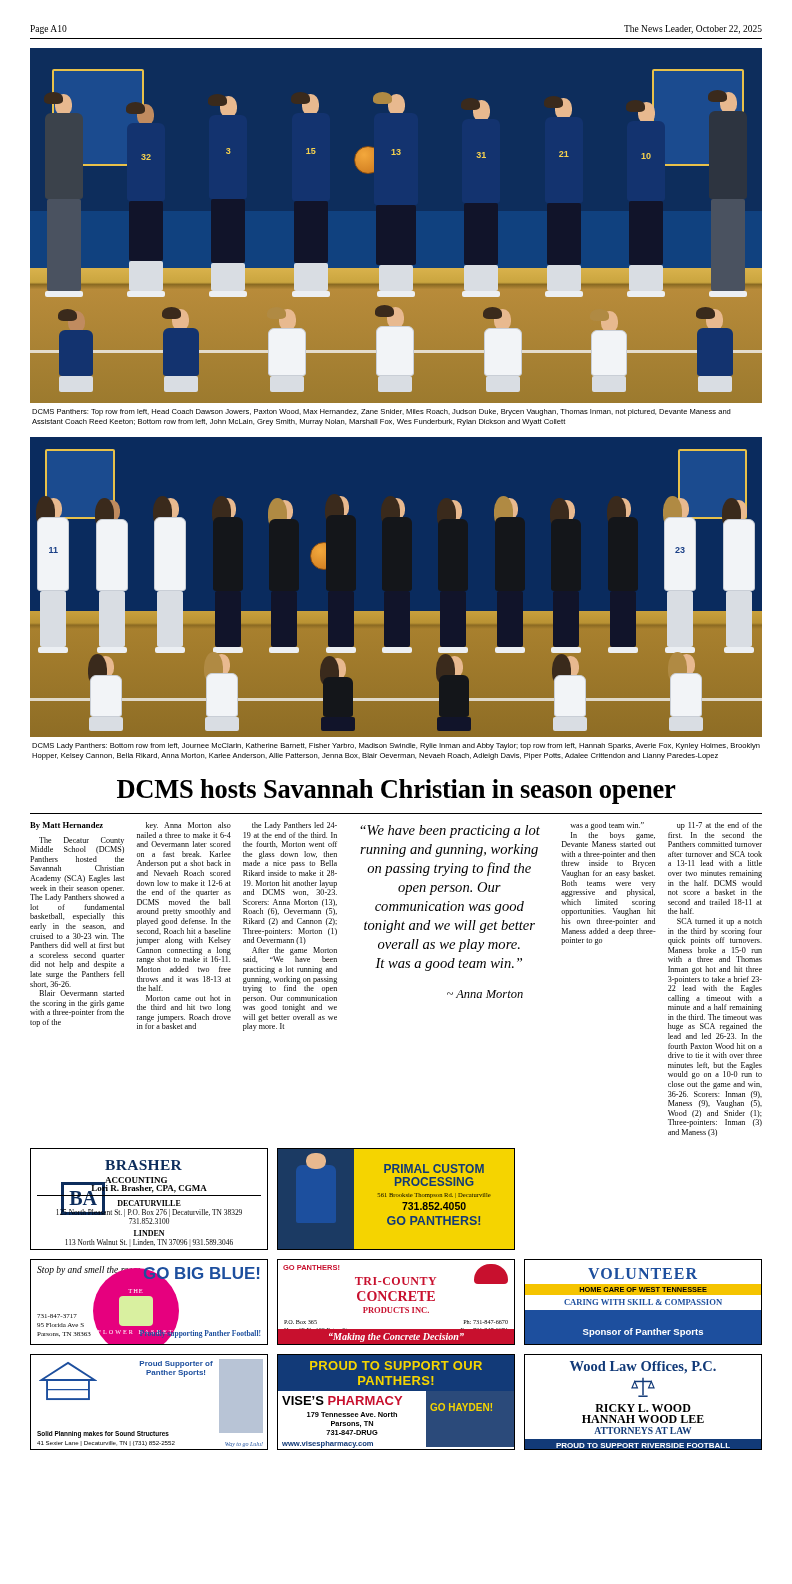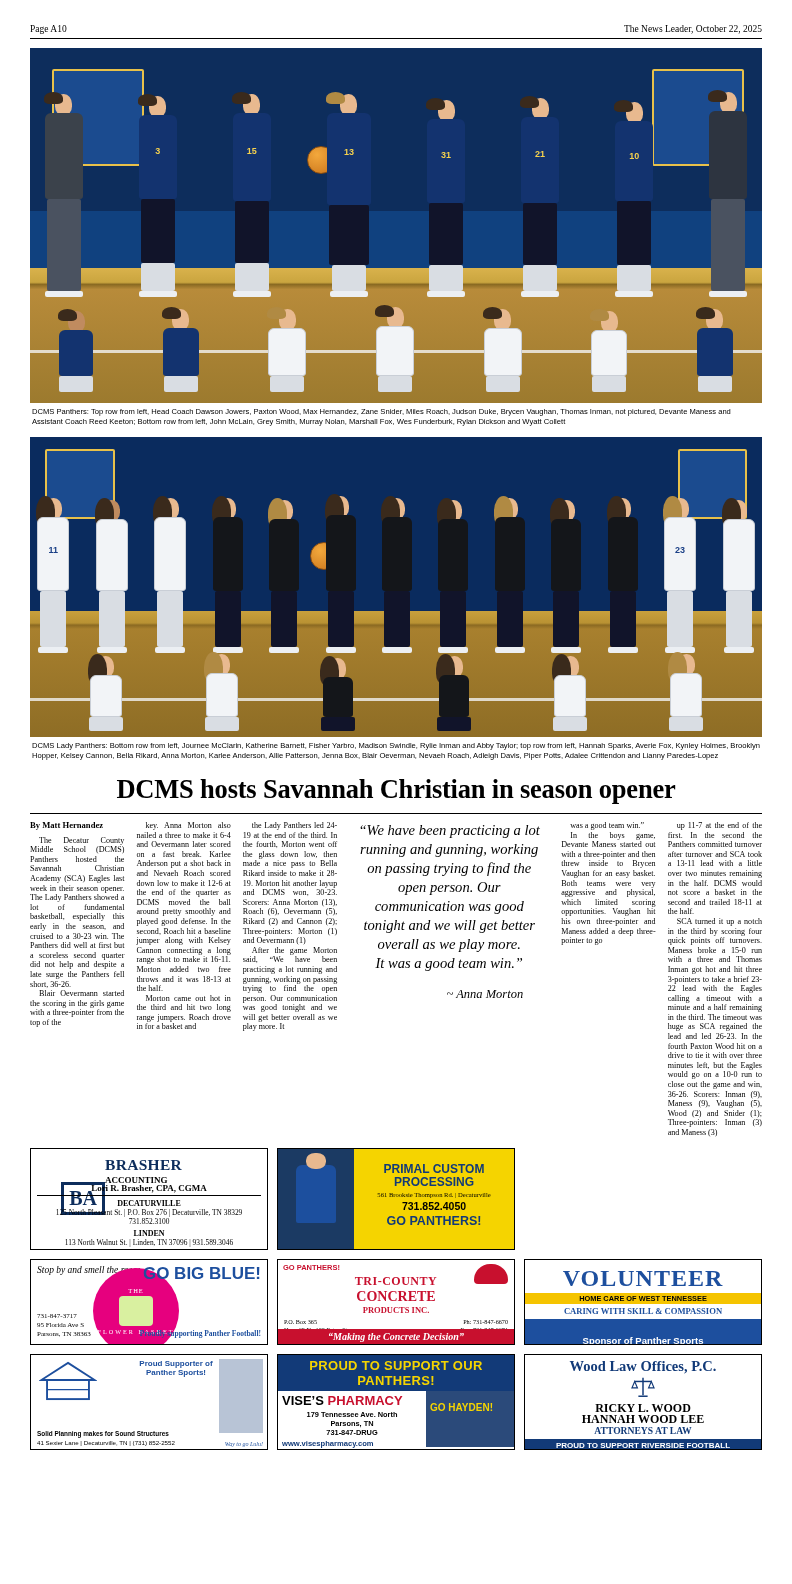--- a/index.html
+++ b/index.html
@@ -86,21 +86,21 @@
   .fb-bottom{position:absolute;left:6px;bottom:5px;font-size:7px;line-height:9px;}
   .fb-br{position:absolute;right:6px;bottom:5px;text-align:right;font-size:7.5px;color:#1d4f9e;font-weight:bold;line-height:10px;}
   
   .tri{height:100%;background:#fff;position:relative;}
   .tri-head{font-family:"Liberation Serif",serif;font-weight:bold;font-size:12px;color:#c8102e;text-align:center;padding-top:14px;letter-spacing:.5px;}
   .tri-sub{font-family:"Liberation Serif",serif;font-weight:bold;font-size:14px;color:#c8102e;text-align:center;}
   .tri-info{display:flex;justify-content:space-between;font-size:6.2px;padding:3px 6px 0 6px;line-height:8px;}
   .tri-band{position:absolute;left:0;right:0;bottom:0;background:#c8102e;color:#fff;text-align:center;font-family:"Liberation Serif",serif;font-style:italic;font-weight:bold;font-size:10px;padding:2px 0;}
   
   .vol{height:100%;background:#fff;text-align:center;}
-  .vol h3{margin:5px 0 0 0;font-family:"Liberation Serif",serif;font-weight:bold;font-size:24px;color:#1d4f9e;letter-spacing:1px;}
+  .vol h3{margin:5px 0 0 0;font-family:"Liberation Serif",serif;font-weight:bold;font-size:16px;color:#1d4f9e;letter-spacing:1px;}
   .vol .band{background:#f5c400;font-family:"Liberation Sans",sans-serif;font-weight:bold;font-size:7.4px;padding:1px 0;margin-top:1px;}
   .vol .care{font-family:"Liberation Serif",serif;font-weight:bold;font-size:8.6px;color:#1d4f9e;margin-top:2px;}
   .vol .sponsor{background:#1d4f9e;color:#fff;font-family:"Liberation Sans",sans-serif;font-weight:bold;font-size:9.5px;padding:16px 0;margin-top:3px;}
   .vol .locs{font-size:5.4px;line-height:7px;padding:2px 3px 0 3px;}
   
   .tbc{height:100%;position:relative;background:#fff;}
   .tbc .hdr{font-family:"Liberation Sans",sans-serif;font-weight:bold;font-size:8px;color:#1d4f9e;text-align:center;width:90px;position:absolute;right:46px;top:4px;line-height:9px;}
   .tbc .name{position:absolute;left:6px;bottom:22px;font-family:"Liberation Serif",serif;font-weight:bold;font-size:13px;color:#1d4f9e;line-height:13px;}
   .tbc .tag{position:absolute;left:6px;bottom:12px;font-family:"Liberation Sans",sans-serif;font-weight:bold;font-size:6.4px;}
   .tbc .addr{position:absolute;left:6px;bottom:3px;font-family:"Liberation Sans",sans-serif;font-size:6.2px;}
@@ -144,20 +144,31 @@
       <div class="wallpad" style="left:0;top:46%;width:100%;height:16%;background:#10417f;"></div>
       <div class="courtline" style="left:0;right:0;bottom:14%;"></div>
 
       <div class="row-back">
         <div class="person">
           <div class="head">
               <div class="hair"></div>
             </div>
           <div class="body coach" style="height:86px;"></div>
           <div class="legs" style="height:92px;background:#4a5260;"></div>
+          <div class="shoes"></div>
+        </div>
+        <div class="person">
+          <div class="head d">
+              <div class="hair"></div>
+            </div>
+          <div class="body" style="height:78px;">
+              <div class="num">32</div>
+            </div>
+          <div class="legs dark" style="height:60px;"></div>
+          <div class="legs" style="height:30px;"></div>
           <div class="shoes"></div>
         </div>
         <div class="person">
           <div class="head">
               <div class="hair"></div>
             </div>
           <div class="body" style="height:84px;">
               <div class="num">3</div>
             </div>
           <div class="legs dark" style="height:64px;"></div>

